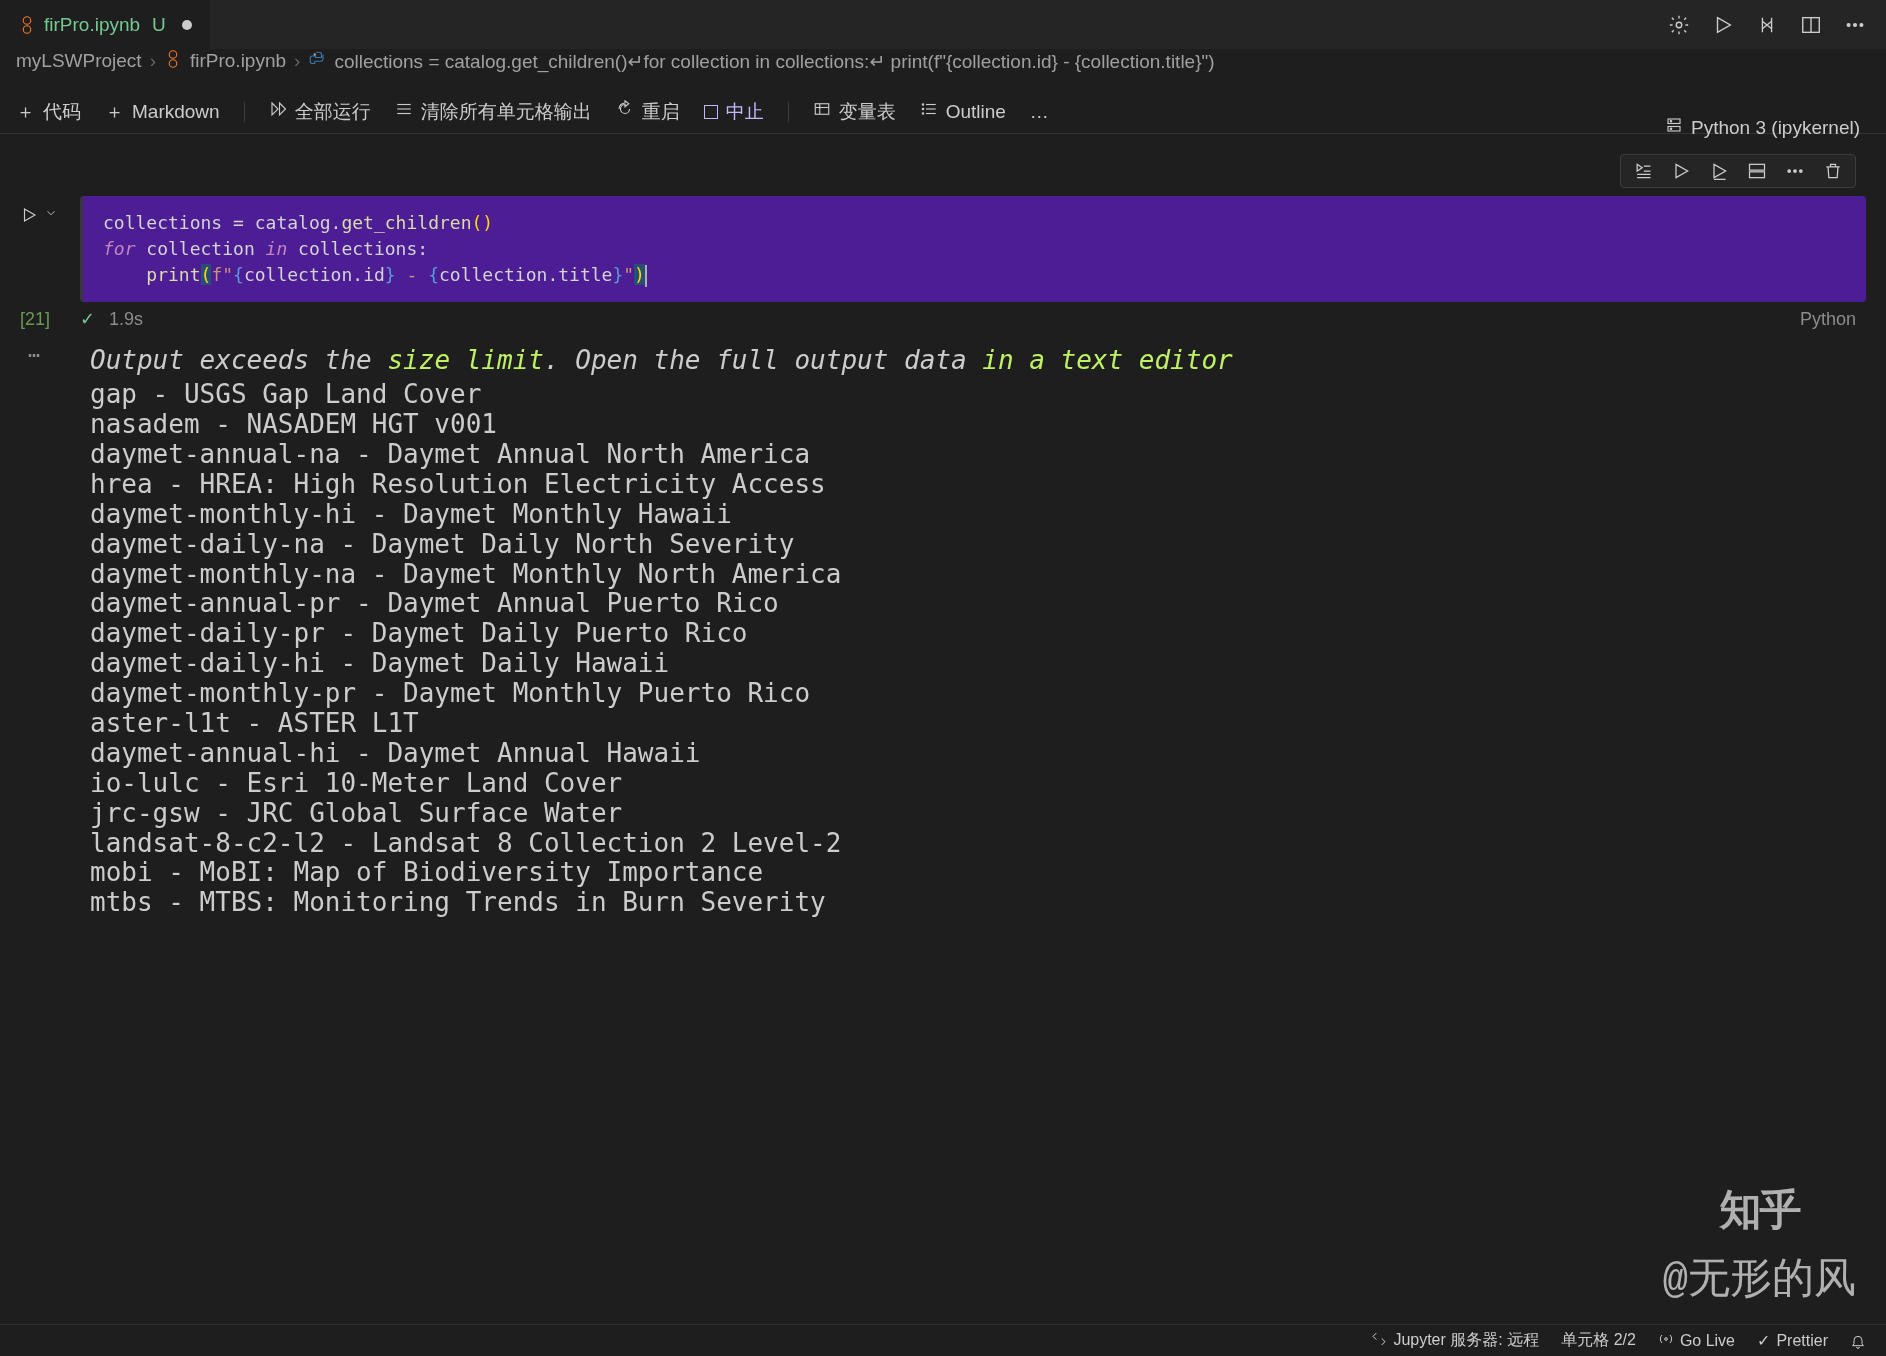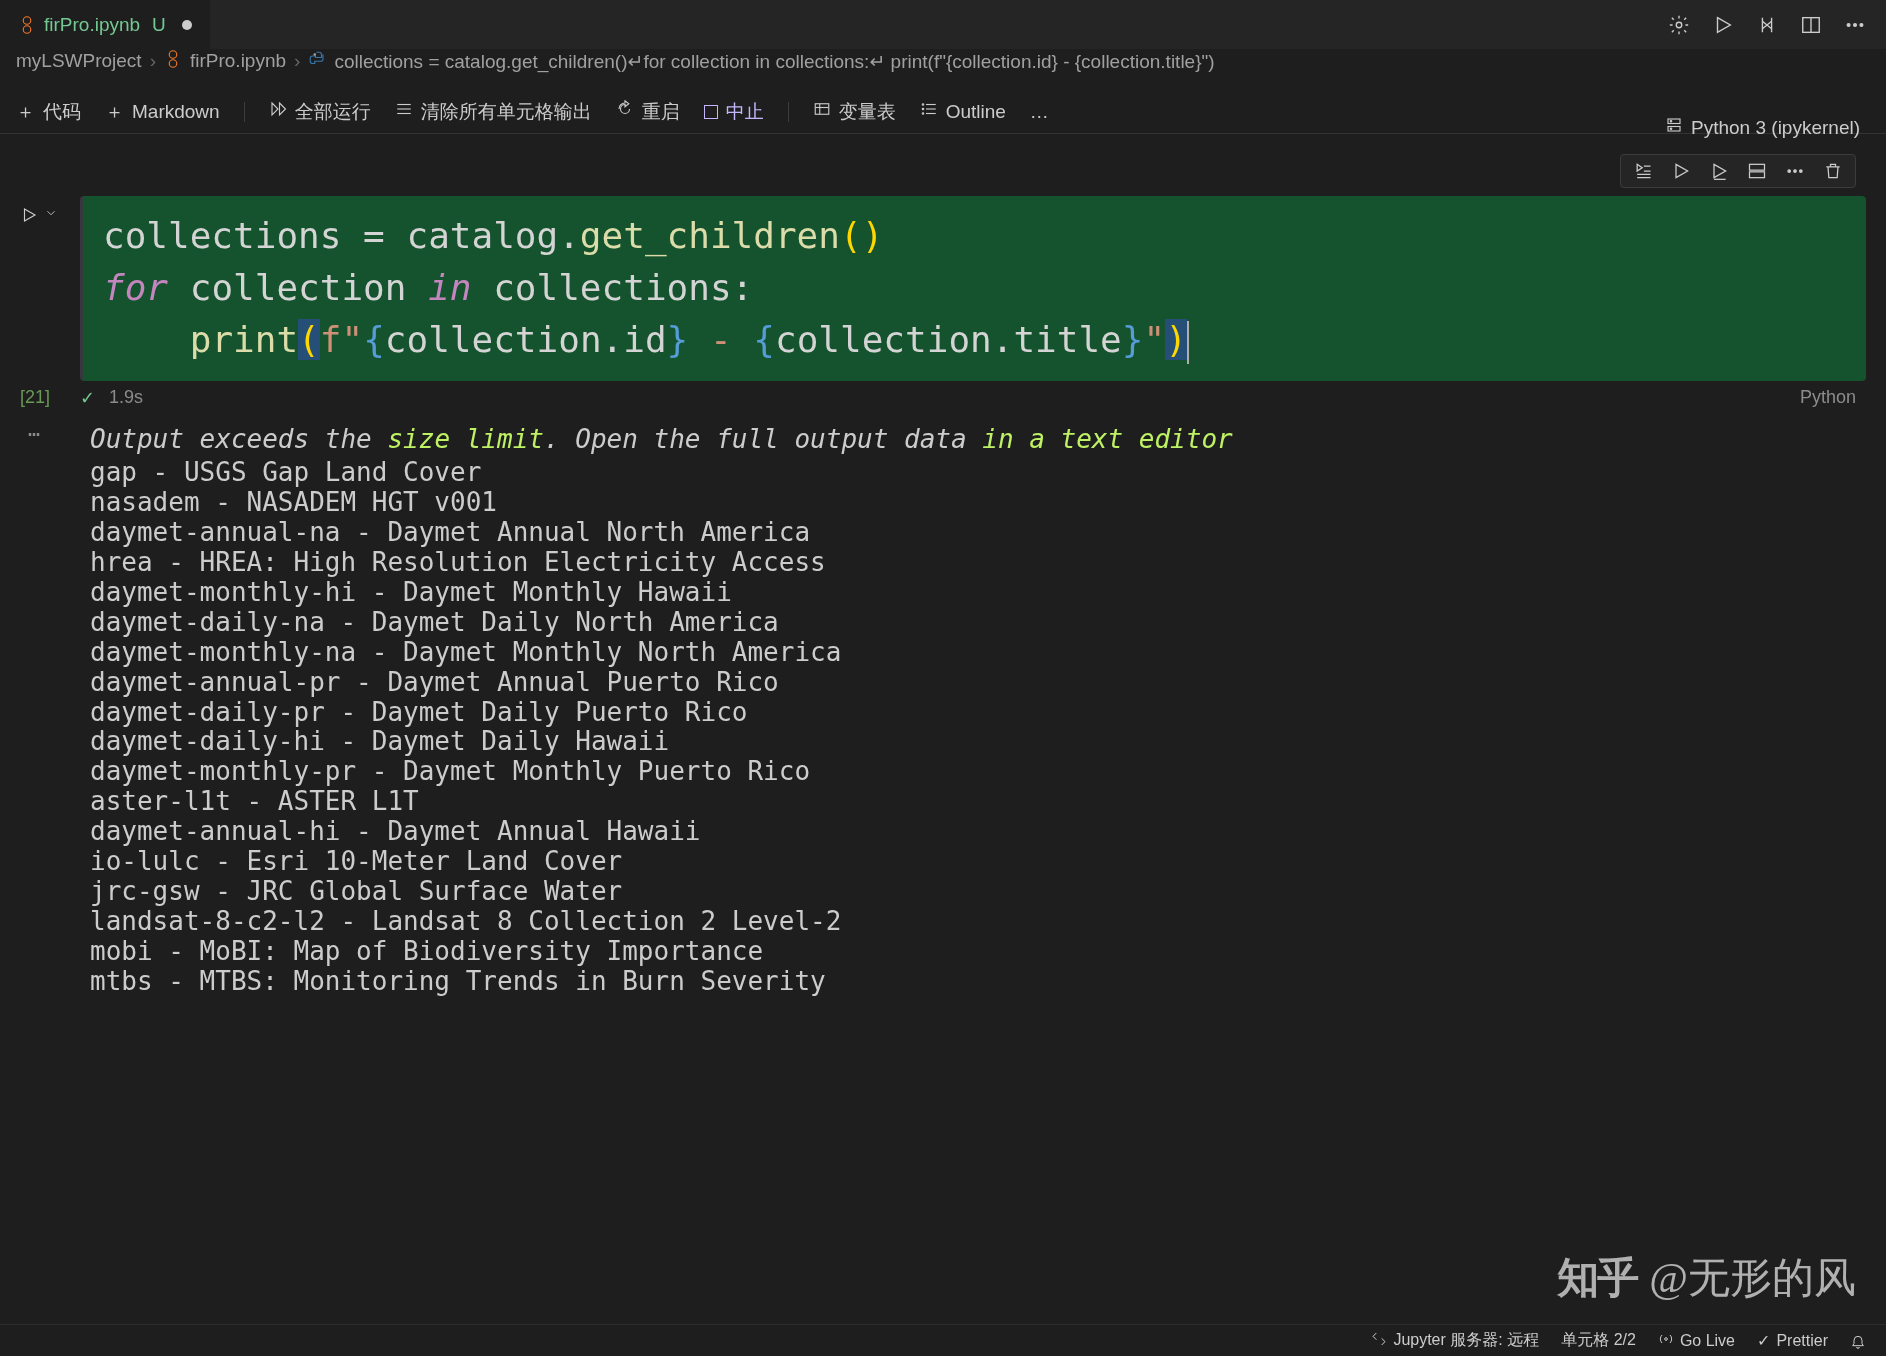--- a/index.html
+++ b/index.html
@@ -90,25 +90,25 @@
   width: 60px;
   display: flex;
   align-items: flex-start;
   padding-top: 10px;
   gap: 6px;
   color: #cccccc;
 }
 .run-btn { cursor: pointer; }
 .code-block {
   flex: 1;
-  background: #14532d;
+  background: #4c1d95;
   border-radius: 4px;
   padding: 14px 20px;
   font-family: "Menlo", "Consolas", monospace;
-  font-size: 36px;
+  font-size: 18px;
   line-height: 1.45;
   border-left: 3px solid #37373d;
 }
 .code-line { white-space: pre; }
 .tk-var { color: #d4d4d4; }
 .tk-op { color: #d4d4d4; }
 .tk-obj { color: #d4d4d4; }
 .tk-method { color: #dcdcaa; }
 .tk-paren { color: #ffd700; }
 .tk-kw { color: #c586c0; font-style: italic; }
@@ -153,24 +153,25 @@
   color: #cccccc;
   border-top: 1px solid #2d2d2d;
 }
 .statusbar-item { display: flex; align-items: center; gap: 6px; }
 .watermark {
   position: absolute;
   right: 30px;
   bottom: 50px;
   font-size: 42px;
   color: rgba(255,255,255,0.65);
-  font-family: Liberation Serif, serif;
+  font-family: Liberation Mono, monospace;
   display: flex;
   align-items: center;
   gap: 12px;
+  flex-direction: column;
 }
 .zhihu-logo { font-weight: bold; letter-spacing: -2px; }
 svg { fill: none; stroke: currentColor; stroke-width: 1.5; }
 </style>
 </head>
 <body>
 
 <div class="tab-bar">
   <div class="tab">
     <span class="jupyter-icon">
@@ -373,21 +374,21 @@
     <span class="output-dots">⋯</span>
     <div class="size-limit-line">
       <span>Output exceeds the </span><span class="link">size limit</span><span>. Open the full output data </span><span class="link">in a text editor</span>
     </div>
     <div id="output-lines">
         <div class="output-line">gap - USGS Gap Land Cover</div>
         <div class="output-line">nasadem - NASADEM HGT v001</div>
         <div class="output-line">daymet-annual-na - Daymet Annual North America</div>
         <div class="output-line">hrea - HREA: High Resolution Electricity Access</div>
         <div class="output-line">daymet-monthly-hi - Daymet Monthly Hawaii</div>
-        <div class="output-line">daymet-daily-na - Daymet Daily North America</div>
+        <div class="output-line">daymet-daily-na - Daymet Daily North Severity</div>
         <div class="output-line">daymet-monthly-na - Daymet Monthly North America</div>
         <div class="output-line">daymet-annual-pr - Daymet Annual Puerto Rico</div>
         <div class="output-line">daymet-daily-pr - Daymet Daily Puerto Rico</div>
         <div class="output-line">daymet-daily-hi - Daymet Daily Hawaii</div>
         <div class="output-line">daymet-monthly-pr - Daymet Monthly Puerto Rico</div>
         <div class="output-line">aster-l1t - ASTER L1T</div>
         <div class="output-line">daymet-annual-hi - Daymet Annual Hawaii</div>
         <div class="output-line">io-lulc - Esri 10-Meter Land Cover</div>
         <div class="output-line">jrc-gsw - JRC Global Surface Water</div>
         <div class="output-line">landsat-8-c2-l2 - Landsat 8 Collection 2 Level-2</div>

